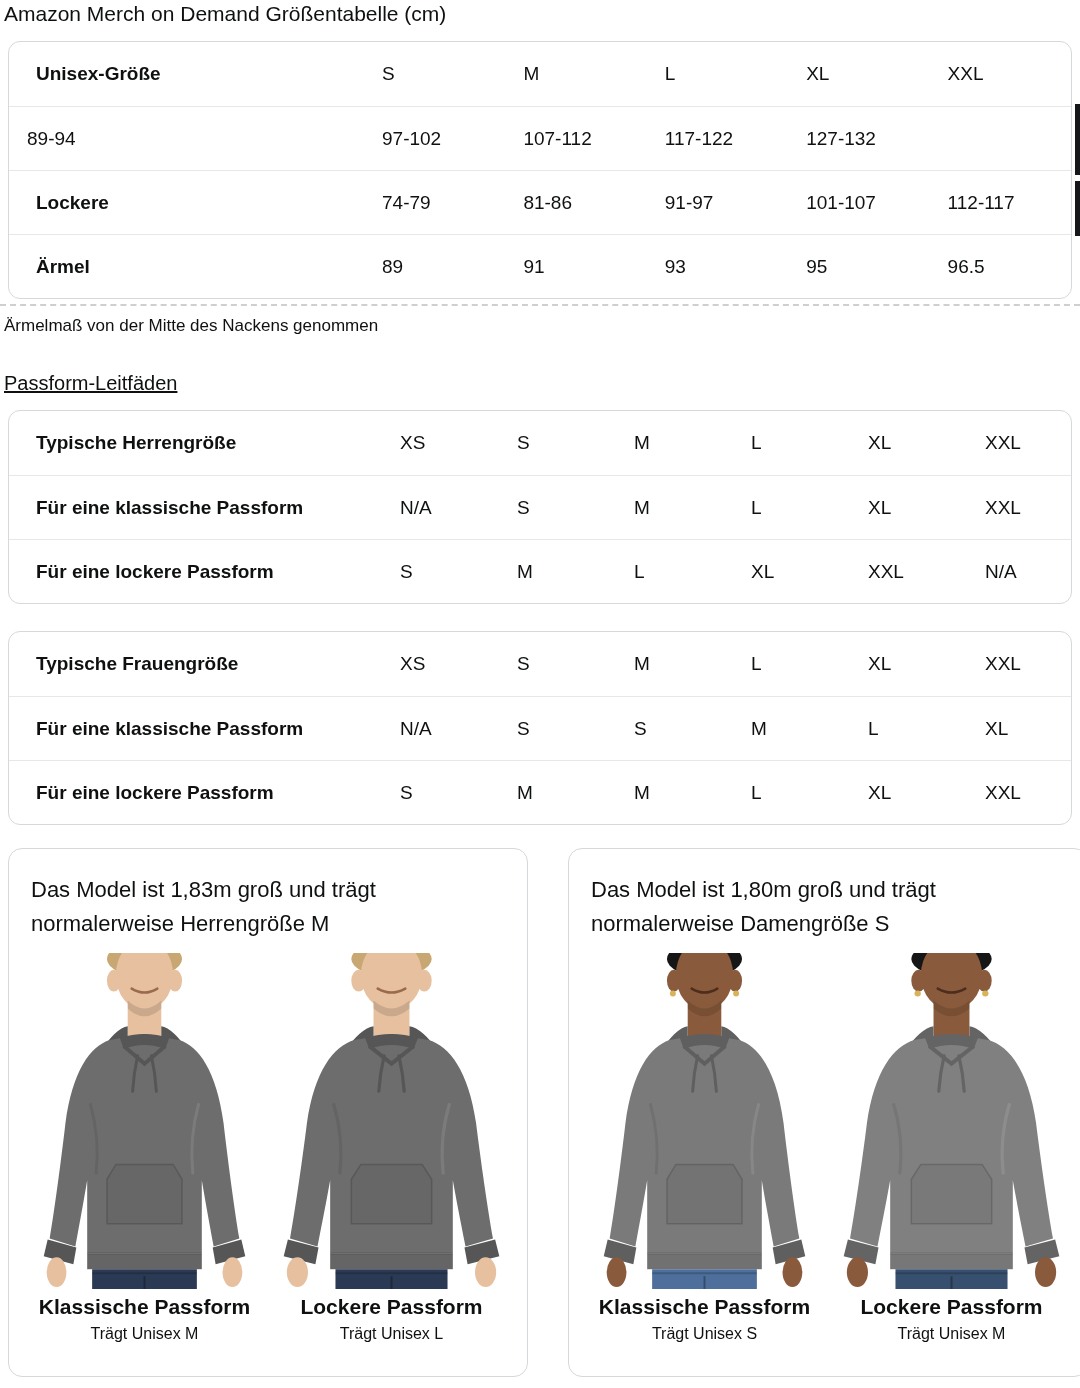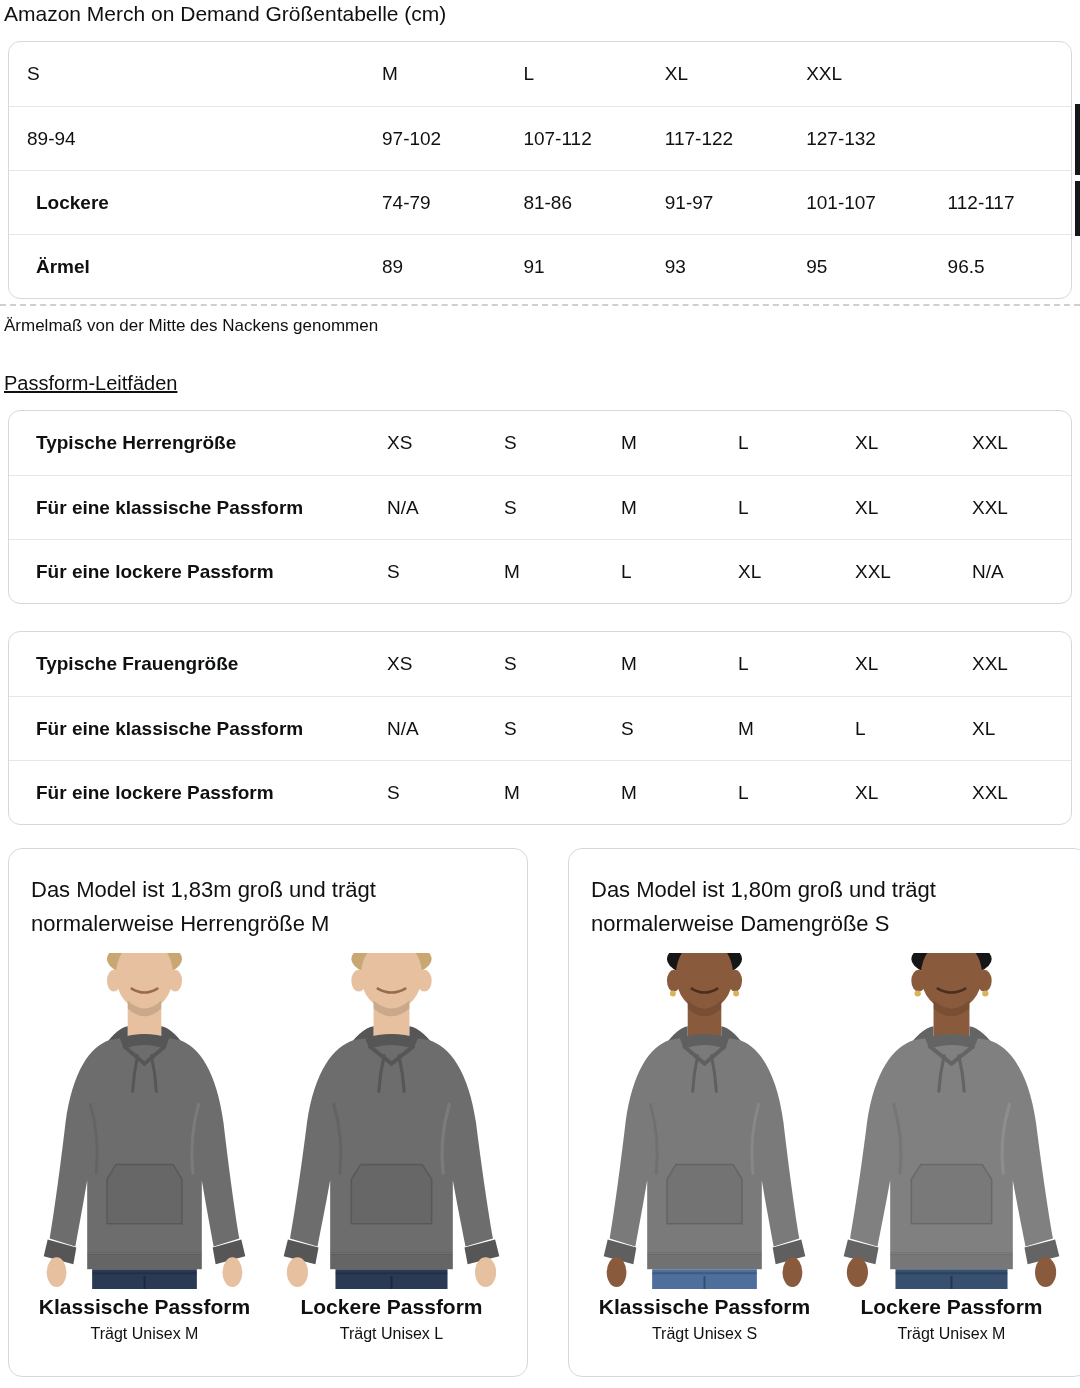--- a/index.html
+++ b/index.html
@@ -15,21 +15,21 @@
     margin:15px 8px 0 8px;
     border:1px solid #d5d9d9; border-radius:12px; overflow:hidden;
     background:#fff;
   }
   .size-table .trow {
     display:grid; align-items:center; height:64px;
     border-top:1px solid #e7e7e7;
   }
   .size-table .trow:first-child { border-top:none; }
   .t1 .trow { grid-template-columns:355px repeat(5, 1fr); }
-  .t2 .trow { grid-template-columns:360px repeat(6, 1fr); }
+  .t2 .trow { grid-template-columns:360px repeat(6, 1fr);gap:13px; }
   .cell { font-size:19px; padding-left:18px; white-space:nowrap; }
   .label-cell { font-weight:700; padding-left:27px; }
 
   .dashed-divider { border:none; border-top:2px dashed #cfcfcf; margin:5px 0 0 0; height:0; }
   .sleeve-note { font-size:17px; margin:10px 0 16px 4px; }
   .section-heading { font-size:20px; font-weight:400; margin:36px 0 0 4px;text-decoration:underline; }
 
   .mt15 { margin-top:15px; }
   .mt27 { margin-top:27px; }
 
@@ -107,20 +107,21 @@
       <line x1="125" y1="325" x2="125" y2="338" stroke="rgba(0,0,0,0.3)" stroke-width="2"></line>
       <line x1="72" y1="322" x2="178" y2="322" stroke="rgba(0,0,0,0.18)" stroke-width="2"></line>
     </g>
   </defs>
 </svg>
 
 <h1 class="page-title">Amazon Merch on Demand Größentabelle (cm)</h1>
 
 <div class="size-table t1">
   <div class="trow">
+    <div class="cell label-cell">Unisex-Größe</div>
     <div class="cell">S</div>
     <div class="cell">M</div>
     <div class="cell">L</div>
     <div class="cell">XL</div>
     <div class="cell">XXL</div>
   </div>
   <div class="trow">
     <div class="cell">89-94</div>
     <div class="cell">97-102</div>
     <div class="cell">107-112</div>

